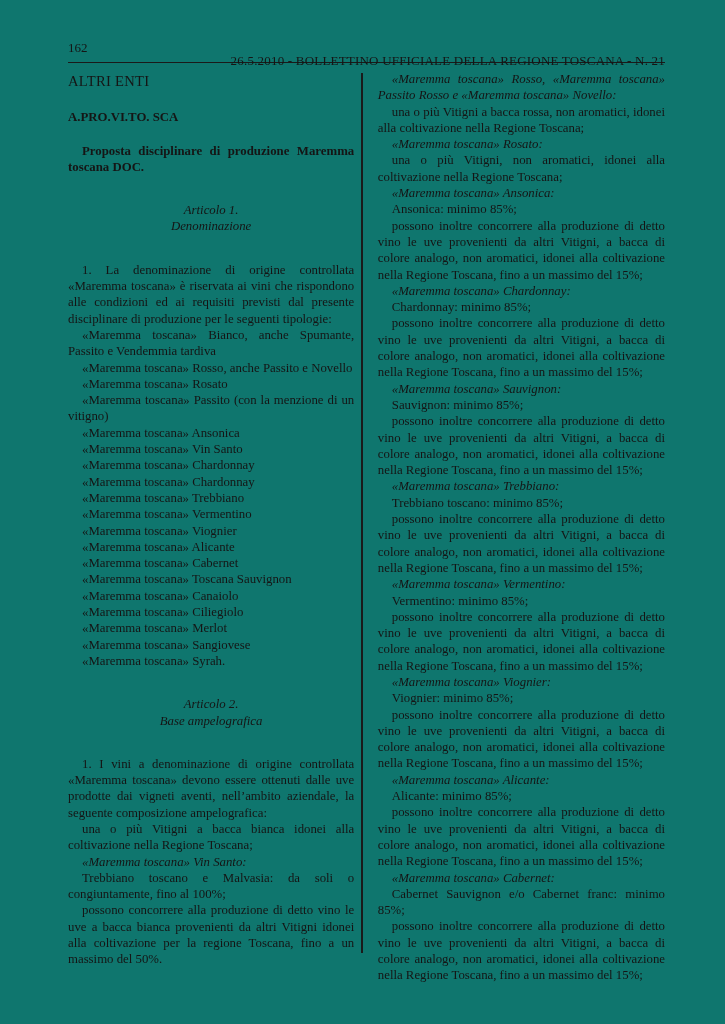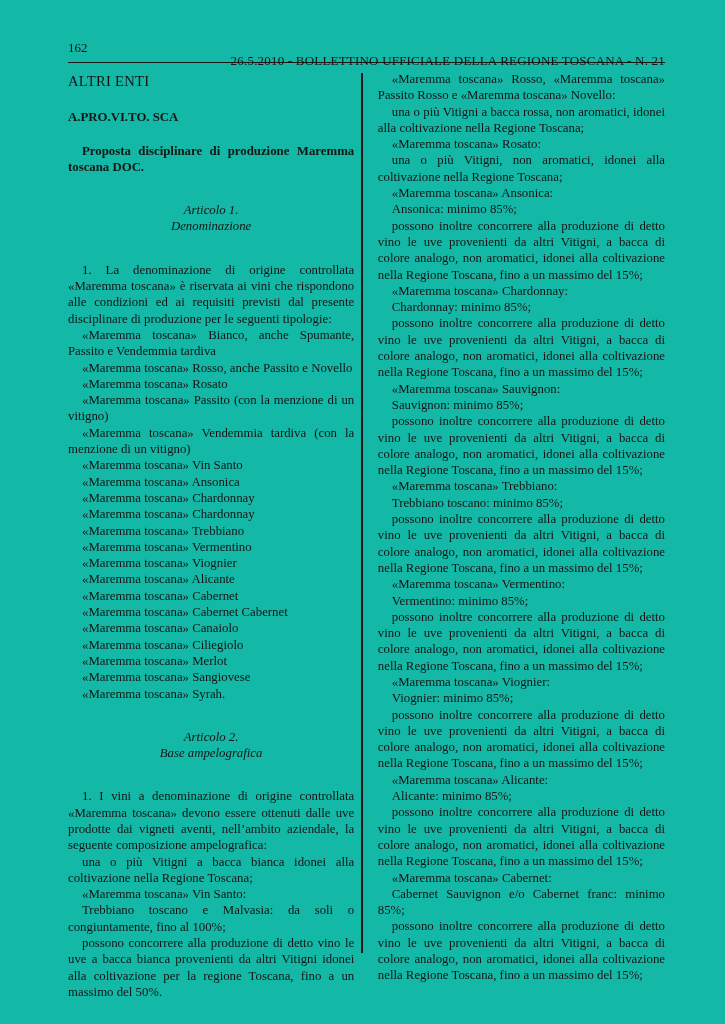--- a/index.html
+++ b/index.html
@@ -1,19 +1,19 @@
 <!DOCTYPE html>
 <html><head>
 <meta charset="utf-8">
 <style>
   html,body{margin:0;padding:0;background:#e8e8e8;}
   .page{
     position:relative;
     width:725px;height:1024px;
-    background:#14b8a6;
+    background:#0f766e;
     font-family:"Liberation Serif","DejaVu Serif",serif;
     color:#151515;
     box-sizing:border-box;
     padding:40px 60px 0 68px;
     overflow:hidden;
   }
   .page-header{
     position:relative;
     height:18px;
     font-size:13px;
@@ -65,21 +65,21 @@
   }
   .article-head{
     text-align:center;
     font-style:italic;
     margin:27px 0 27px 0;
     font-family:Liberation Serif, serif;
   }
   .paragraph,.list-item,.italic-item{
     text-indent:14px;
   }
-  .italic-item{}
+  .italic-item{font-style:italic;}
 </style>
 </head>
 <body>
 
 <div class="page">
   <div class="page-header">
     <span class="page-number">162</span>
     <span class="header-title">26.5.2010 - BOLLETTINO UFFICIALE DELLA REGIONE TOSCANA - N. 21</span>
   </div>
   <div class="header-rule"></div>
@@ -90,31 +90,30 @@
         <p class="doc-title">Proposta disciplinare di produzione Maremma toscana DOC.</p>
         <div class="article-head">
           <div>Articolo 1.</div>
           <div>Denominazione</div>
         </div>
         <p class="paragraph">1. La denominazione di origine controllata «Maremma toscana» è riservata ai vini che rispondono alle condizioni ed ai requisiti previsti dal presente disciplinare di produzione per le seguenti tipologie:</p>
         <p class="list-item">«Maremma toscana» Bianco, anche Spumante, Passito e Vendemmia tardiva</p>
         <p class="list-item">«Maremma toscana» Rosso, anche Passito e Novello</p>
         <p class="list-item">«Maremma toscana» Rosato</p>
         <p class="list-item">«Maremma toscana» Passito (con la menzione di un vitigno)</p>
-        <p class="list-item">«Maremma toscana» Vendemmia tardiva (con la menzione di un vitigno)</p>
+        <p class="list-item">«Maremma toscana» Ansonica</p>
         <p class="list-item">«Maremma toscana» Vin Santo</p>
-        <p class="list-item">«Maremma toscana» Ansonica</p>
         <p class="list-item">«Maremma toscana» Chardonnay</p>
         <p class="list-item">«Maremma toscana» Chardonnay</p>
         <p class="list-item">«Maremma toscana» Trebbiano</p>
         <p class="list-item">«Maremma toscana» Vermentino</p>
         <p class="list-item">«Maremma toscana» Viognier</p>
         <p class="list-item">«Maremma toscana» Alicante</p>
         <p class="list-item">«Maremma toscana» Cabernet</p>
-        <p class="list-item">«Maremma toscana» Cabernet Cabernet</p>
+        <p class="list-item">«Maremma toscana» Toscana Sauvignon</p>
         <p class="list-item">«Maremma toscana» Canaiolo</p>
         <p class="list-item">«Maremma toscana» Ciliegiolo</p>
         <p class="list-item">«Maremma toscana» Merlot</p>
         <p class="list-item">«Maremma toscana» Sangiovese</p>
         <p class="list-item">«Maremma toscana» Syrah.</p>
         <div class="article-head">
           <div>Articolo 2.</div>
           <div>Base ampelografica</div>
         </div>
         <p class="paragraph">1. I vini a denominazione di origine controllata «Maremma toscana» devono essere ottenuti dalle uve prodotte dai vigneti aventi, nell’ambito aziendale, la seguente composizione ampelografica:</p>

